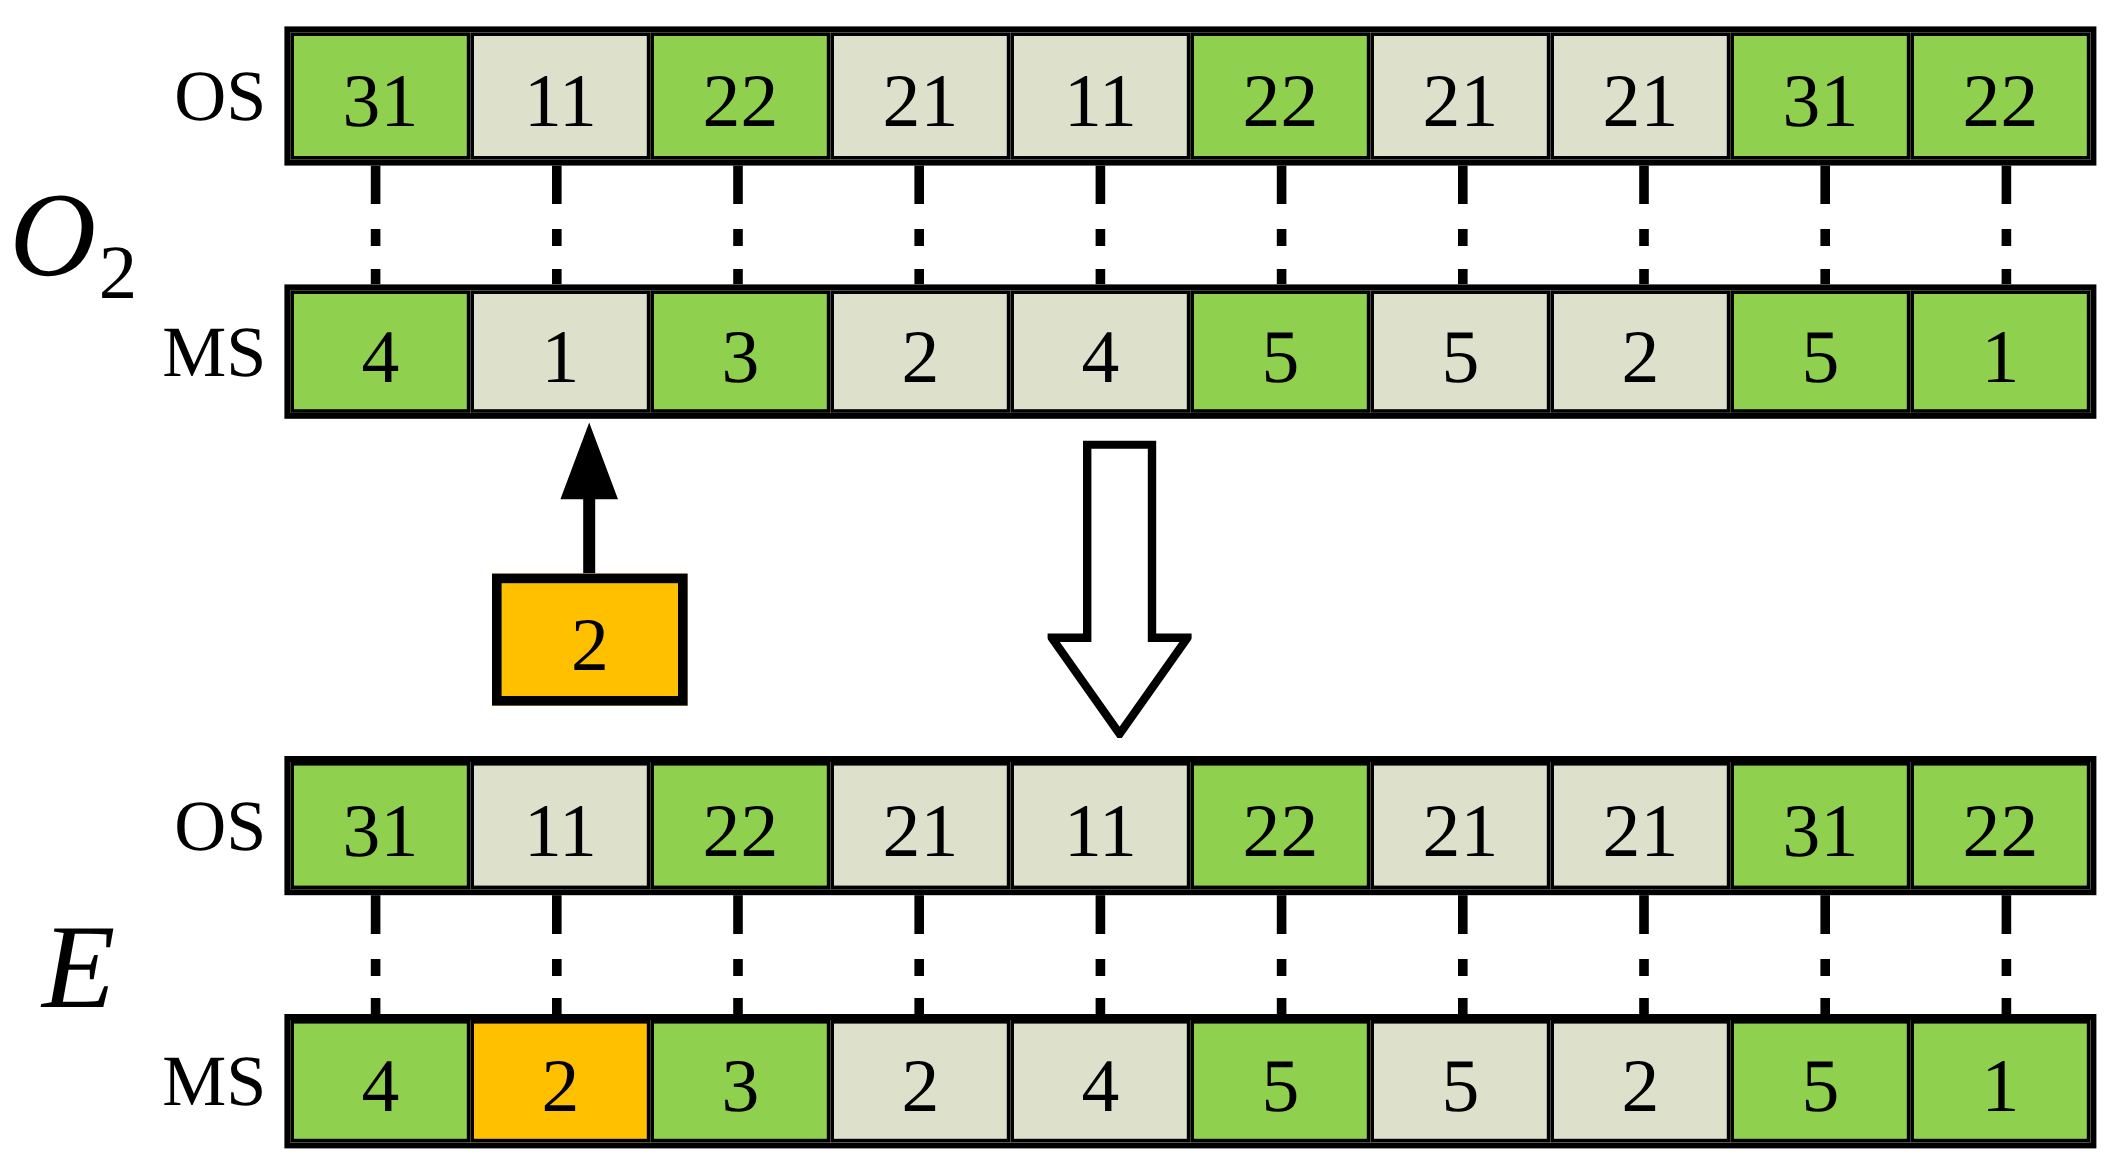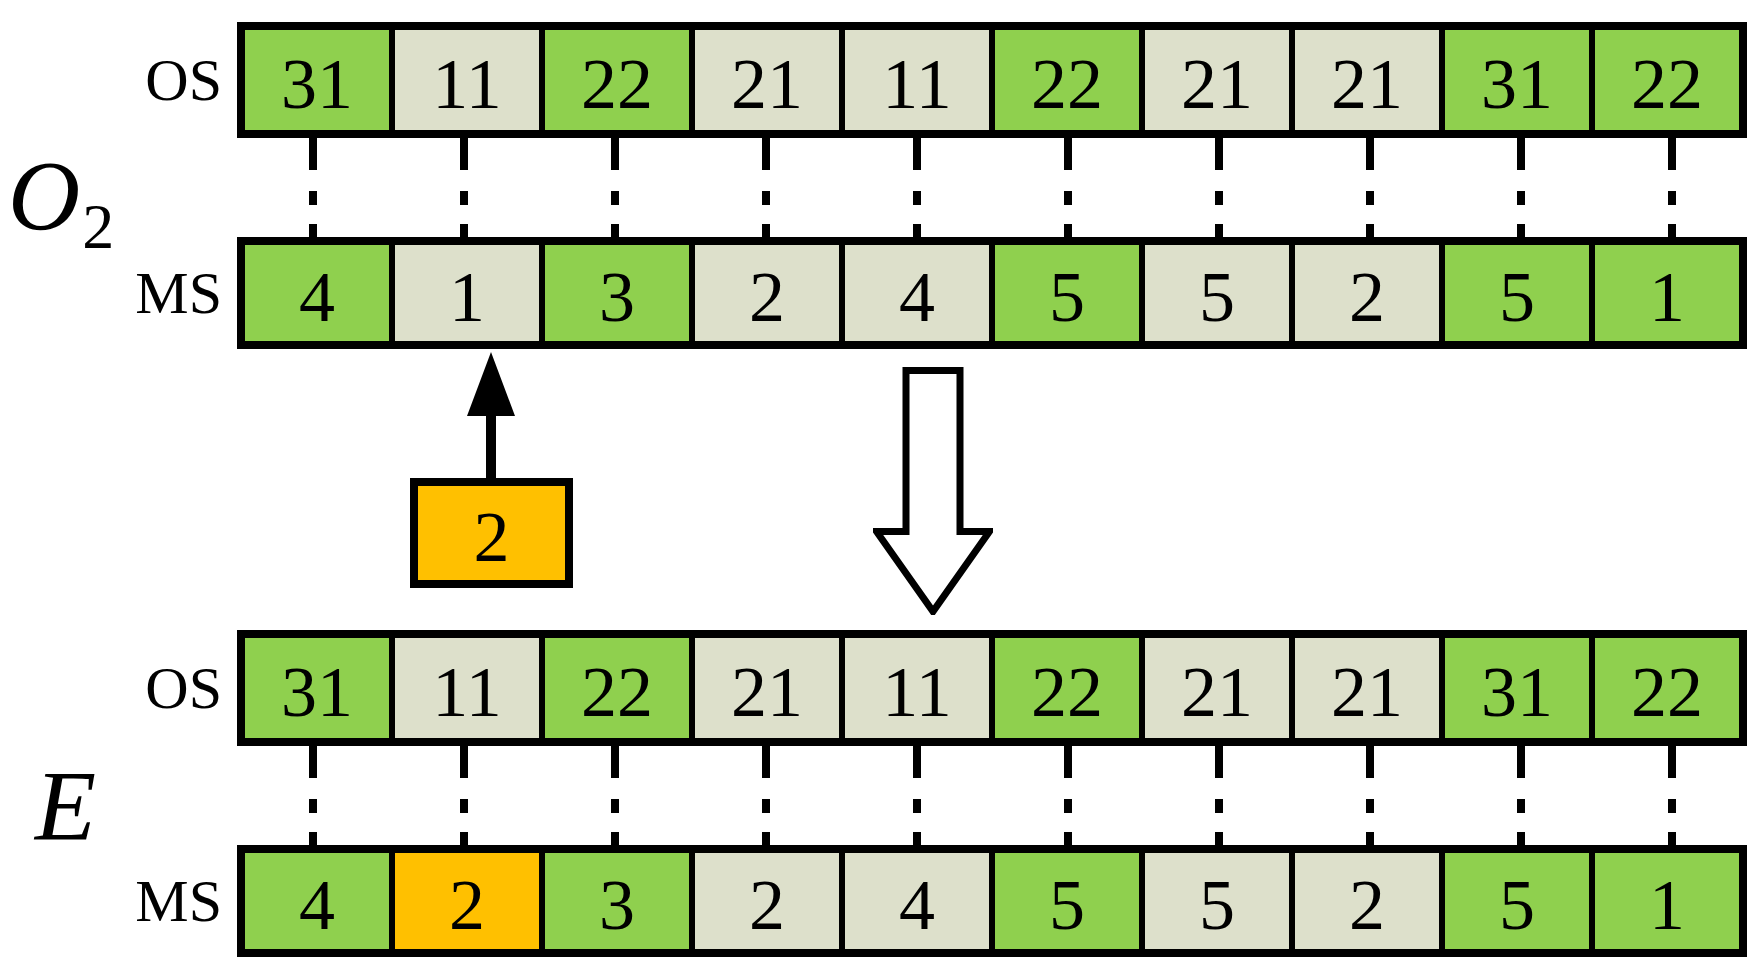--- a/index.html
+++ b/index.html
@@ -7,21 +7,21 @@
         font-family:"Liberation Serif","DejaVu Serif",serif;color:#000;}
 
   
   .cells{position:absolute;left:237px;width:1510px;display:flex;
          border:5px solid #000;box-sizing:border-box;background:#fff;}
   .cell{flex:1 1 0;border:3px solid #000;display:flex;align-items:center;justify-content:center;
         box-sizing:border-box;}
   .cell[data-color="green"]{background:#8FD04E;}
   .cell[data-color="light"]{background:#DDE0CB;justify-content:center;}
   .cell[data-color="orange"]{background:#FFC000;}
-  .num{font-size:72px;line-height:1;padding-top:8px;}
+  .num{font-size:63px;line-height:1;padding-top:8px;}
 
   
   .row-label{position:absolute;left:0;width:222px;display:flex;align-items:center;
              justify-content:flex-end;font-size:60px;}
 
   
   .chrom-label{position:absolute;display:flex;align-items:center;font-style:italic;font-size:100px;}
   .chrom-label .sub{font-style:normal;font-size:64px;align-self:flex-end;
                     transform:translateY(14px);margin-left:2px;}
 

